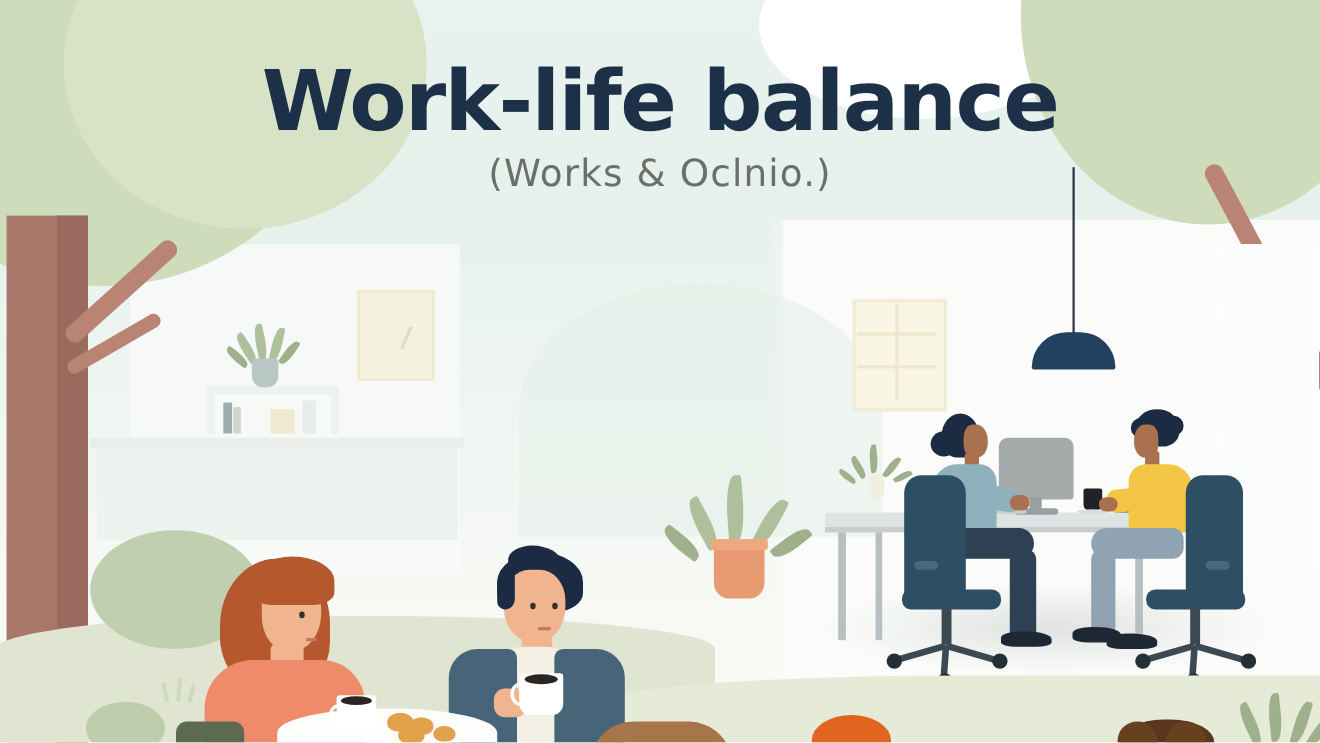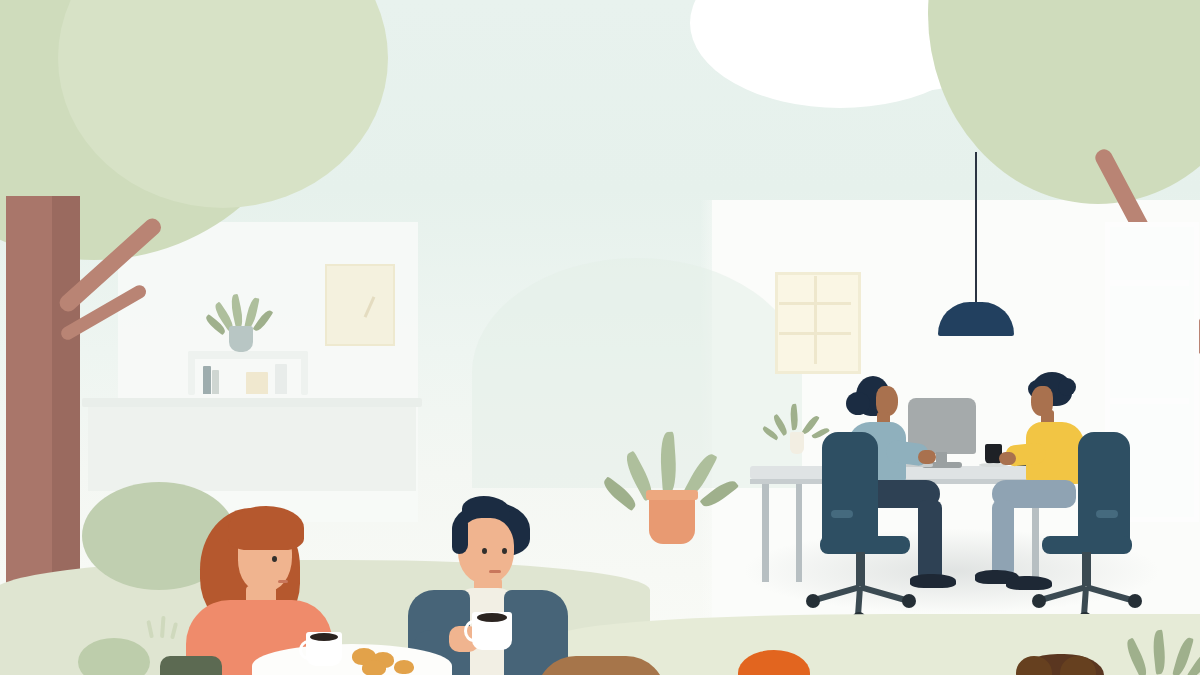--- a/index.html
+++ b/index.html
@@ -307,14 +307,18 @@
   <div class="abs" style="left:1016px;top:656px;width:36px;height:34px;background:#66401f;border-radius:50%;"></div>
   <div class="abs" style="left:1060px;top:656px;width:36px;height:34px;background:#66401f;border-radius:50%;"></div>
 
   <div class="abs leaf-d" style="left:1140px;top:636px;width:11px;height:40px;transform:rotate(-26deg);"></div>
   <div class="abs leaf-d" style="left:1156px;top:630px;width:11px;height:44px;transform:rotate(-6deg);"></div>
   <div class="abs leaf-d" style="left:1172px;top:636px;width:11px;height:40px;transform:rotate(16deg);"></div>
   <div class="abs leaf-d" style="left:1186px;top:644px;width:10px;height:34px;transform:rotate(34deg);"></div>
 
   <div class="abs" style="left:160px;top:656px;width:62px;height:40px;background:#5c6a52;border-radius:10px 10px 0 0;"></div>
 
+  <div id="title-block">
+    <h1 id="main-title">Work-life balance</h1>
+    <p id="sub-title">(Works &amp; Oclnio.)</p>
+  </div>
 
 </div>
 
 </body></html>

